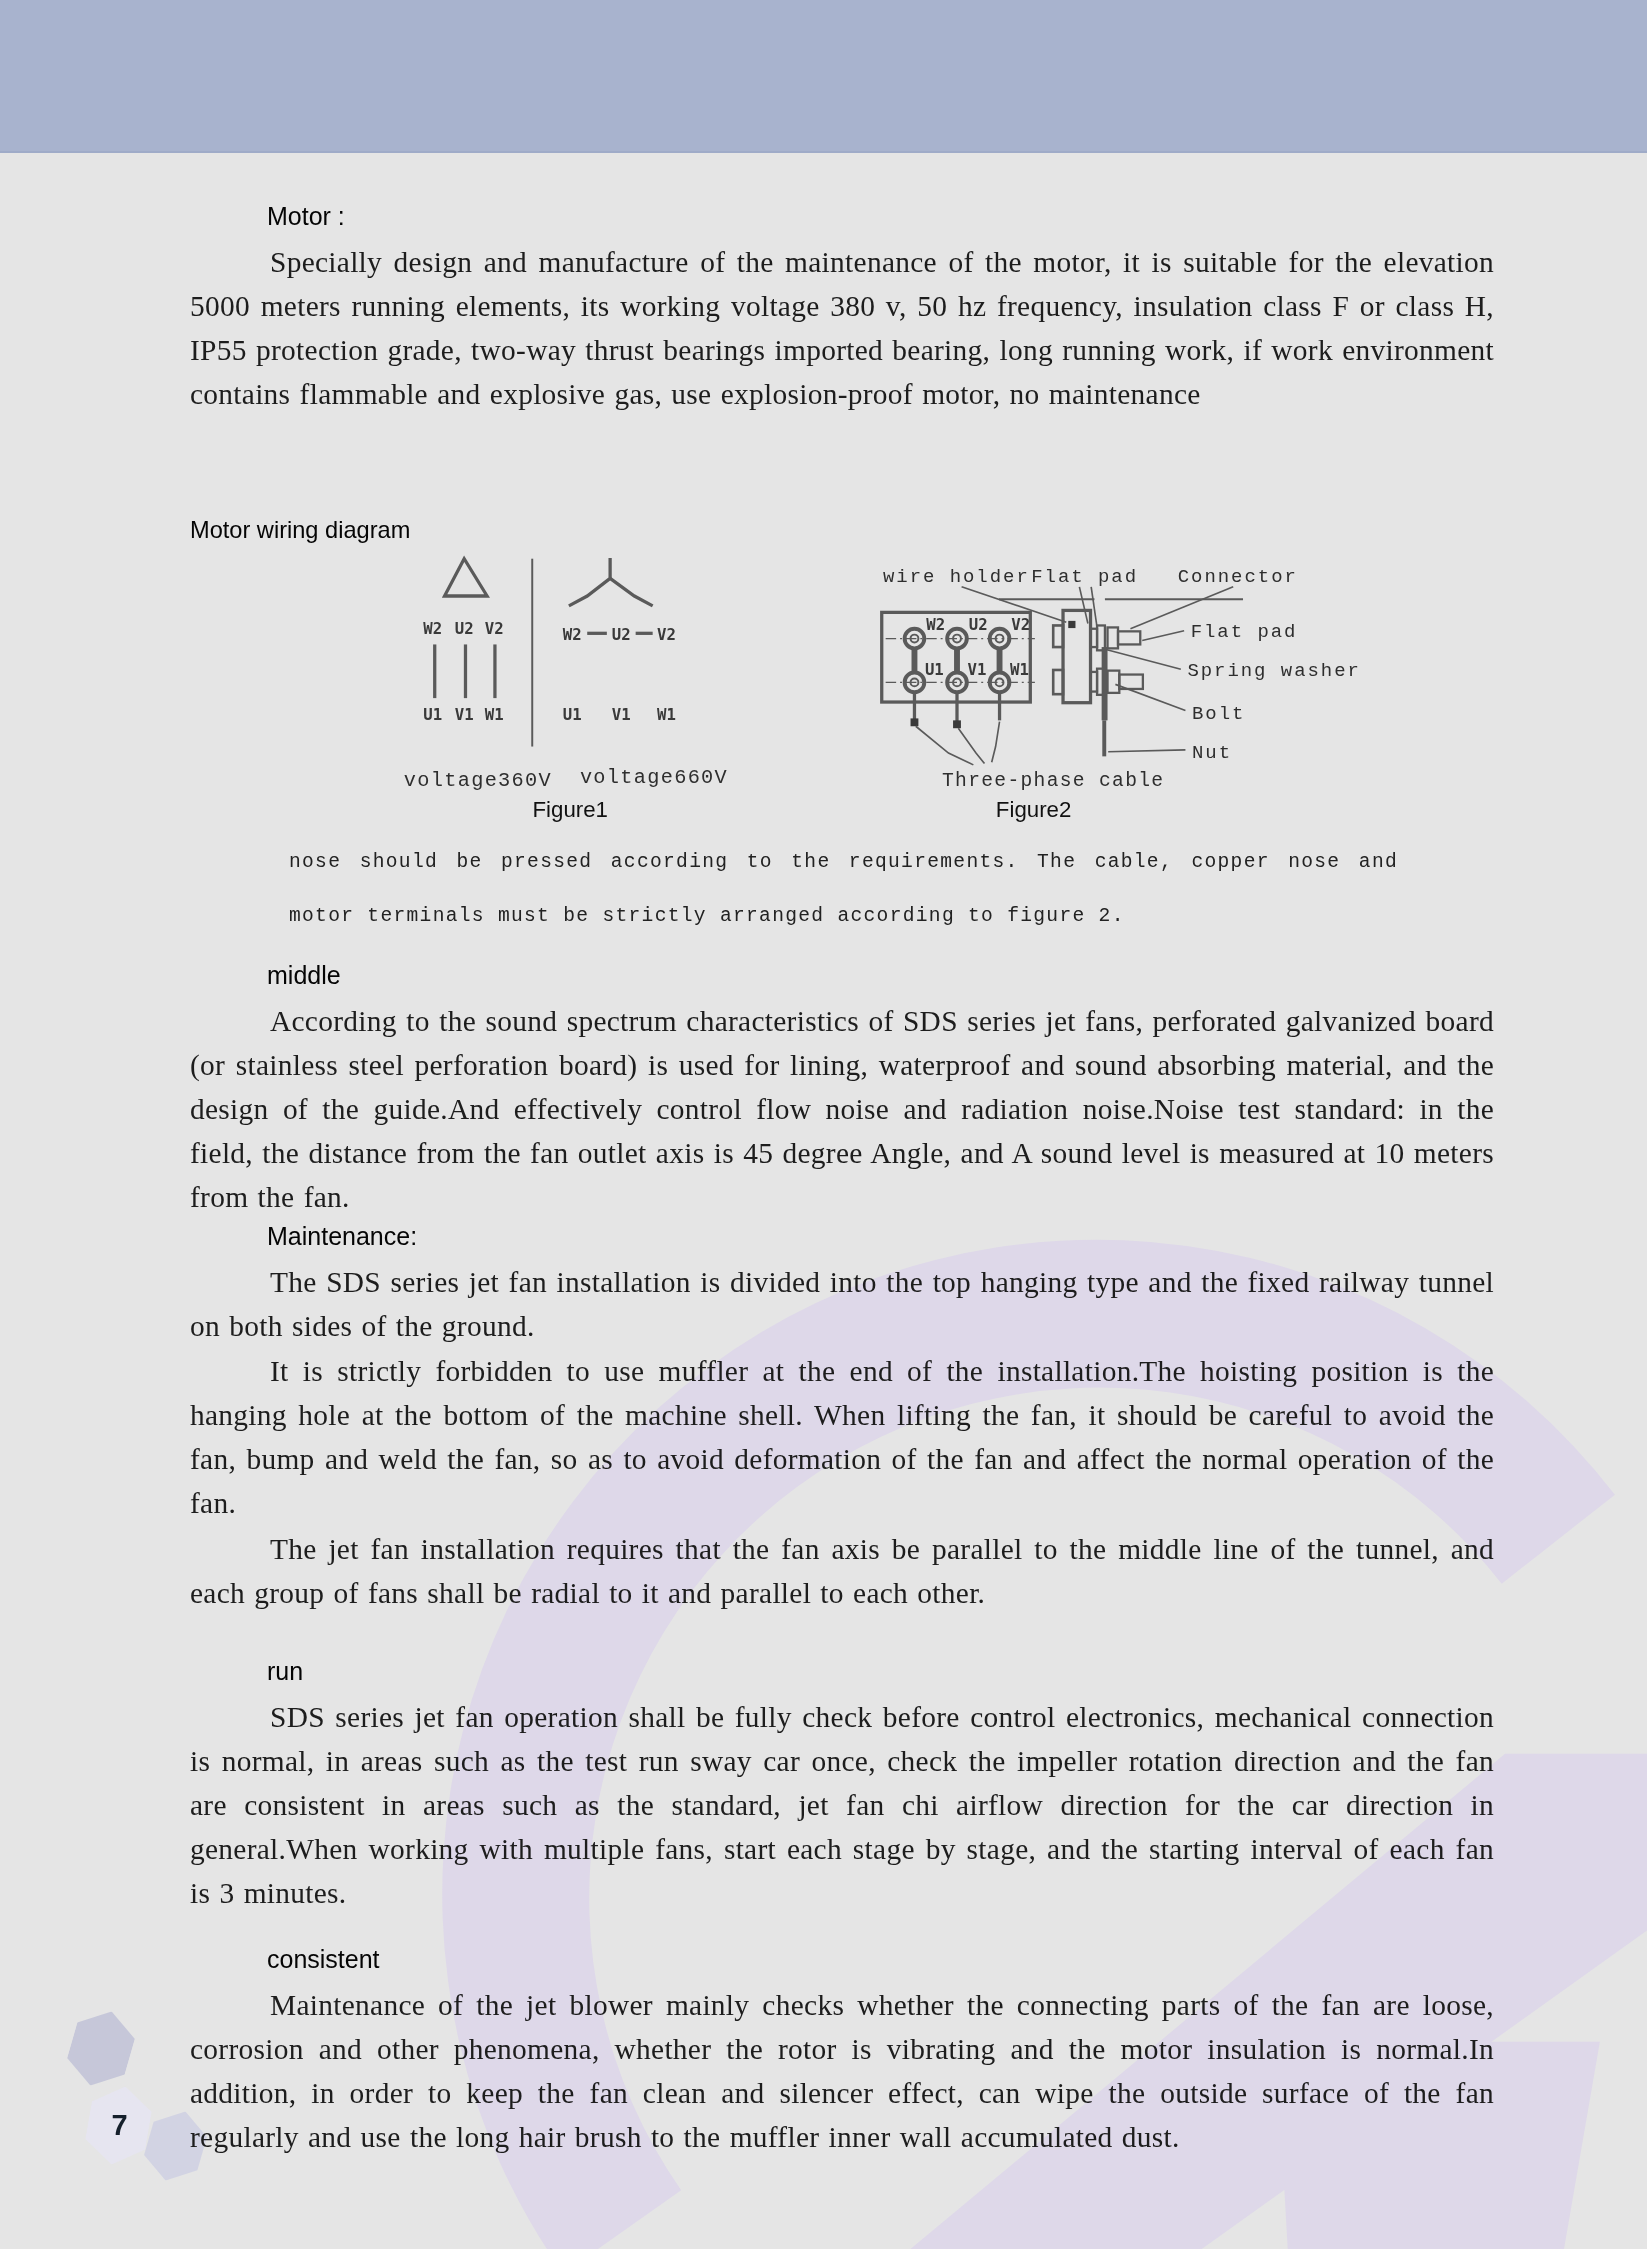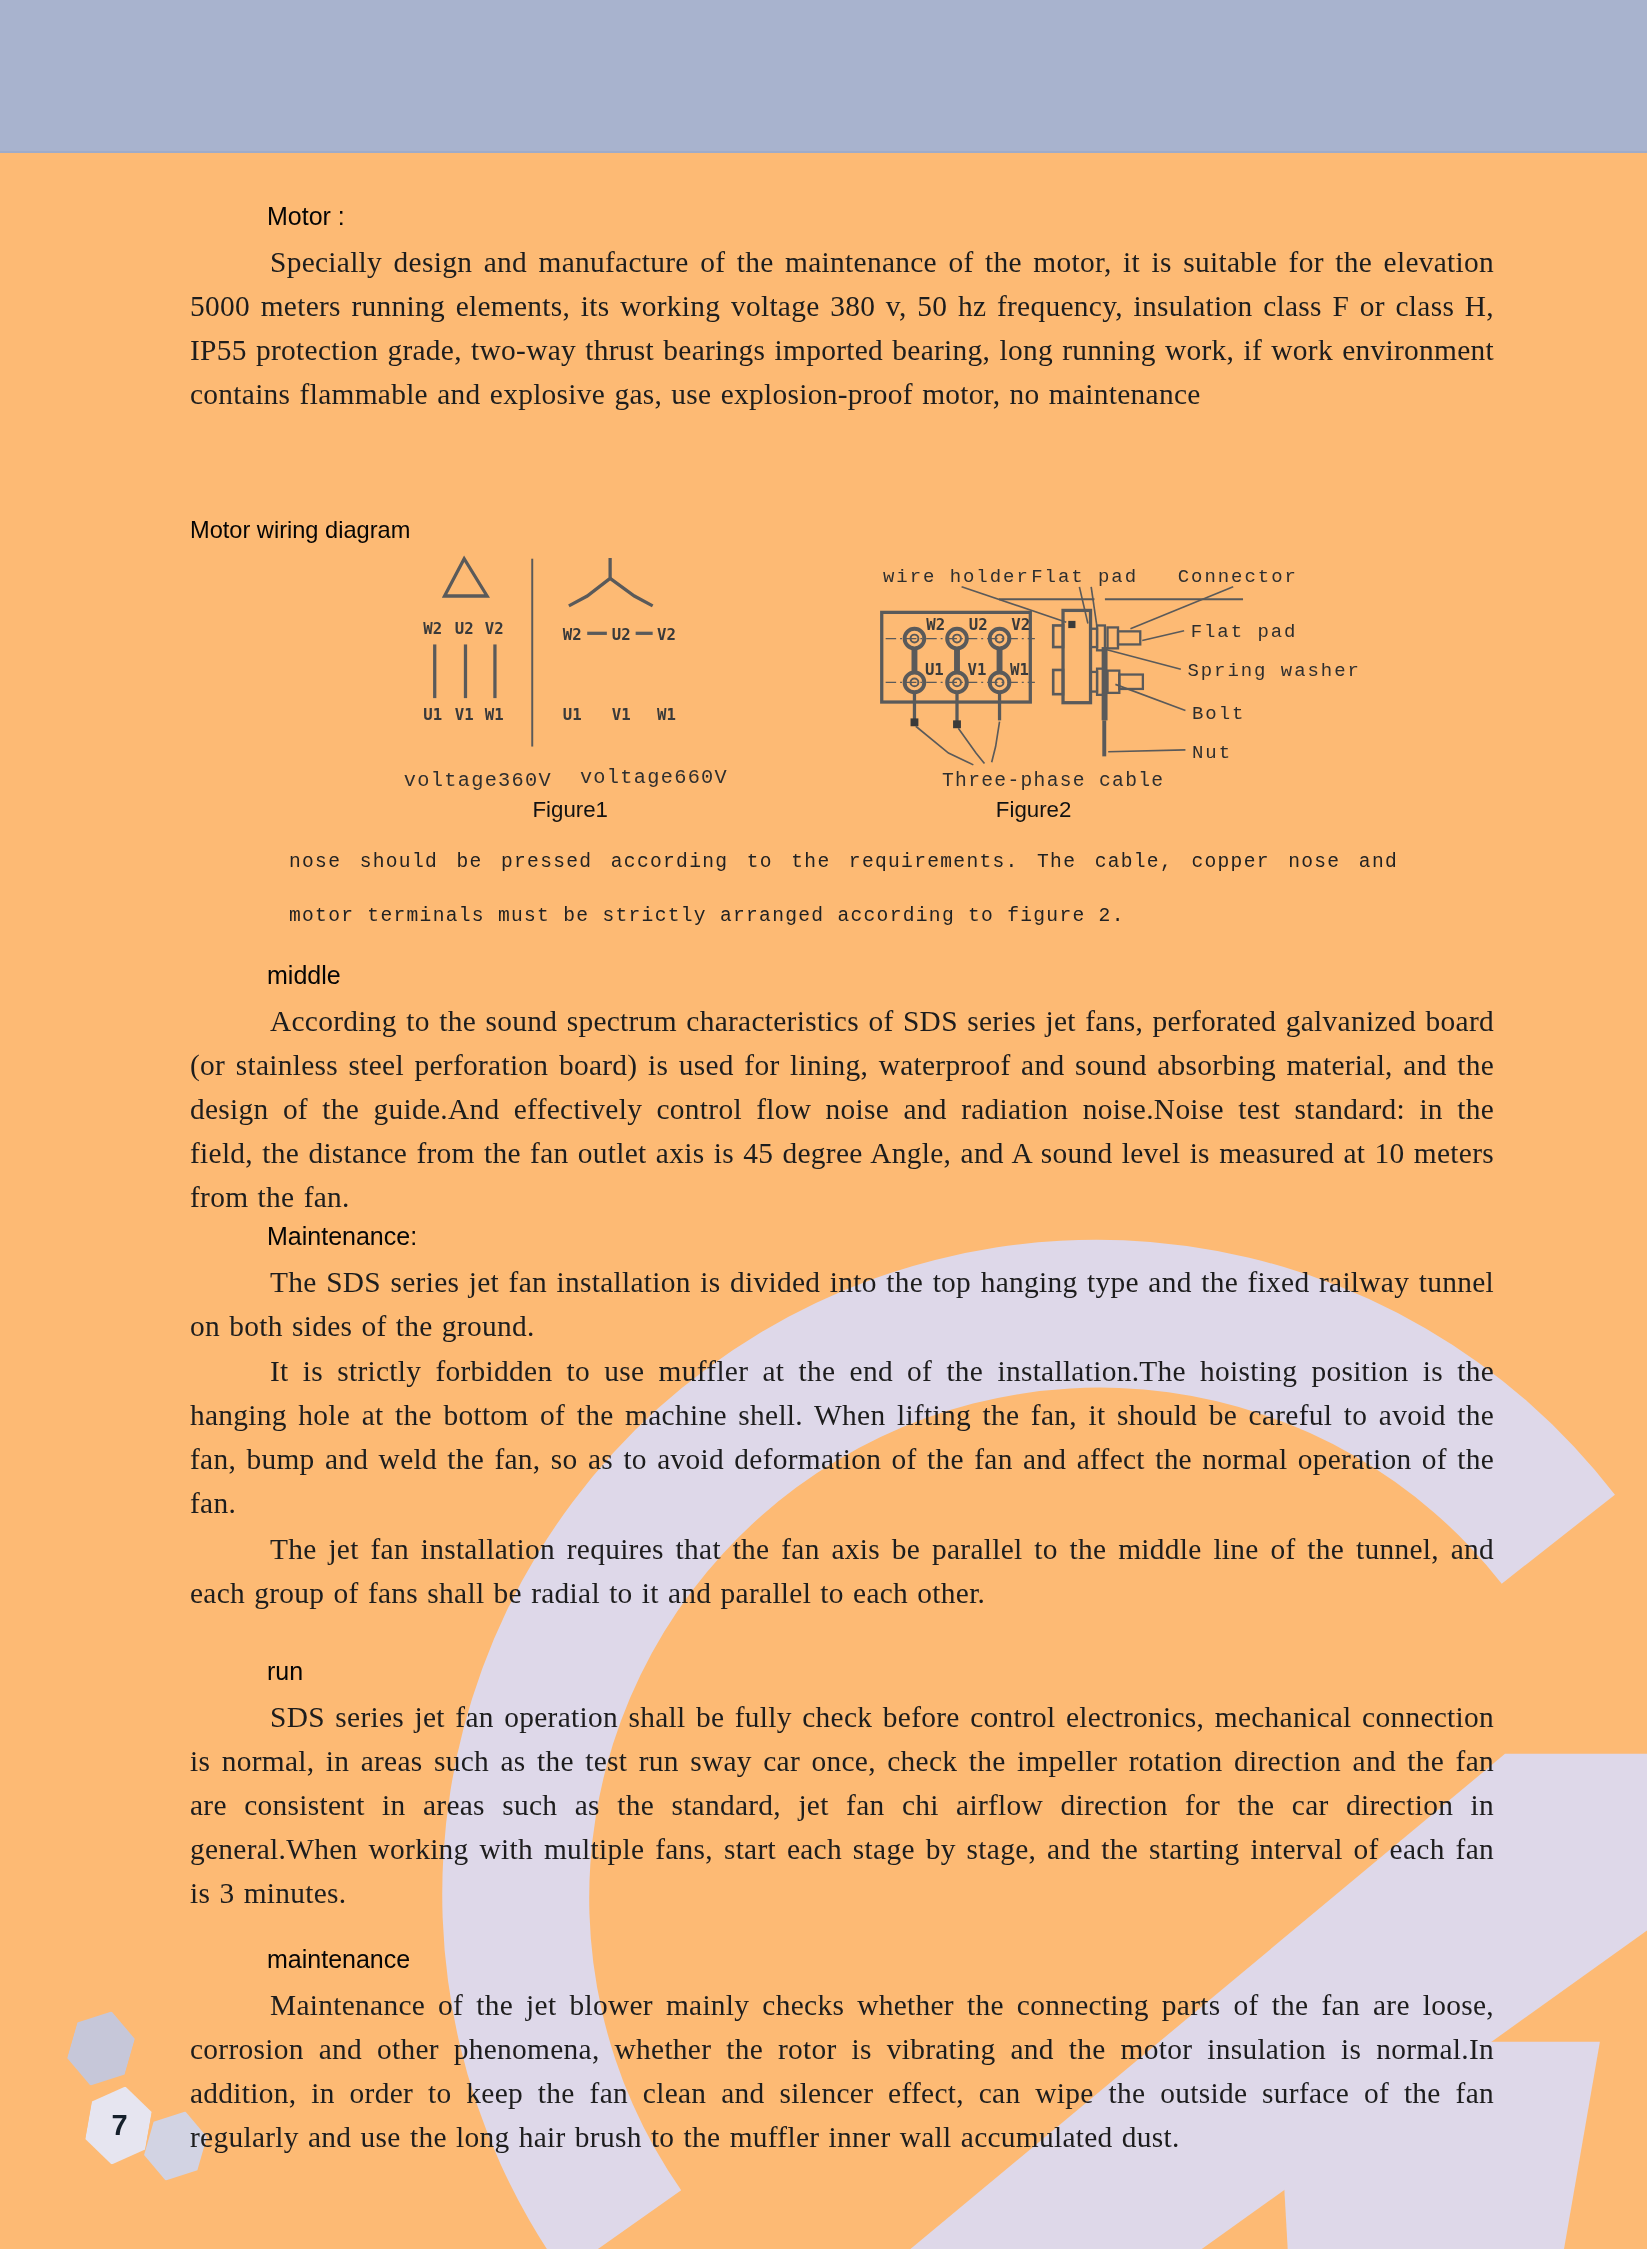--- a/index.html
+++ b/index.html
@@ -1,16 +1,16 @@
 <!DOCTYPE html>
 <html style="font-size:10.5px"><head>
 <meta charset="utf-8">
 <style>
   html,body{margin:0;padding:0;background:#6b6f7a;}
-  .page{position:relative;width:1647px;height:2250px;background:#fdba74;overflow:hidden;
+  .page{position:relative;width:1647px;height:2250px;background:#e5e5e5;overflow:hidden;
         font-family:"Liberation Serif",serif;}
   
   .header-band{position:absolute;left:0;top:0;width:1647px;height:151px;background:#a8b3ce;
                border-bottom:2.6px solid #9fabc8;}
   
   .watermark{position:absolute;left:0;top:0;z-index:0;}
   
   .heading{position:absolute;left:267px;font-family:"Liberation Sans",sans-serif;
            font-size:25px;font-weight:500;color:#050505;z-index:2;white-space:nowrap;}
   .para{position:absolute;left:190px;width:1304px;font-size:29.4px;line-height:44px;color:#1d1d1d;
@@ -184,21 +184,21 @@
   <div class="para" style="top:999px">According to the sound spectrum characteristics of SDS series jet fans, perforated galvanized board (or stainless steel perforation board) is used for lining, waterproof and sound absorbing material, and the design of the guide.And effectively control flow noise and radiation noise.Noise test standard: in the field, the distance from the fan outlet axis is 45 degree Angle, and A sound level is measured at 10 meters from the fan.</div>
 
   <div class="heading" style="top:1222px">Maintenance:</div>
   <div class="para" style="top:1260px">The SDS series jet fan installation is divided into the top hanging type and the fixed railway tunnel on both sides of the ground.</div>
   <div class="para" style="top:1349px">It is strictly forbidden to use muffler at the end of the installation.The hoisting position is the hanging hole at the bottom of the machine shell. When lifting the fan, it should be careful to avoid the fan, bump and weld the fan, so as to avoid deformation of the fan and affect the normal operation of the fan.</div>
   <div class="para" style="top:1527px">The jet fan installation requires that the fan axis be parallel to the middle line of the tunnel, and each group of fans shall be radial to it and parallel to each other.</div>
 
   <div class="heading" style="top:1657px">run</div>
   <div class="para" style="top:1695px">SDS series jet fan operation shall be fully check before control electronics, mechanical connection is normal, in areas such as the test run sway car once, check the impeller rotation direction and the fan are consistent in areas such as the standard, jet fan chi airflow direction for the car direction in general.When working with multiple fans, start each stage by stage, and the starting interval of each fan is 3 minutes.</div>
 
-  <div class="heading" style="top:1945px">maintenance</div>
+  <div class="heading" style="top:1945px">consistent</div>
   <div class="para" style="top:1983px">Maintenance of the jet blower mainly checks whether the connecting parts of the fan are loose, corrosion and other phenomena, whether the rotor is vibrating and the motor insulation is normal.In addition, in order to keep the fan clean and silencer effect, can wipe the outside surface of the fan regularly and use the long hair brush to the muffler inner wall accumulated dust.</div>
 
   <div class="hex hex-1"></div>
   <div class="hex hex-2"></div>
   <div class="hex hex-3"></div>
   <div class="page-number">7</div>
 
 </div>
 
 

